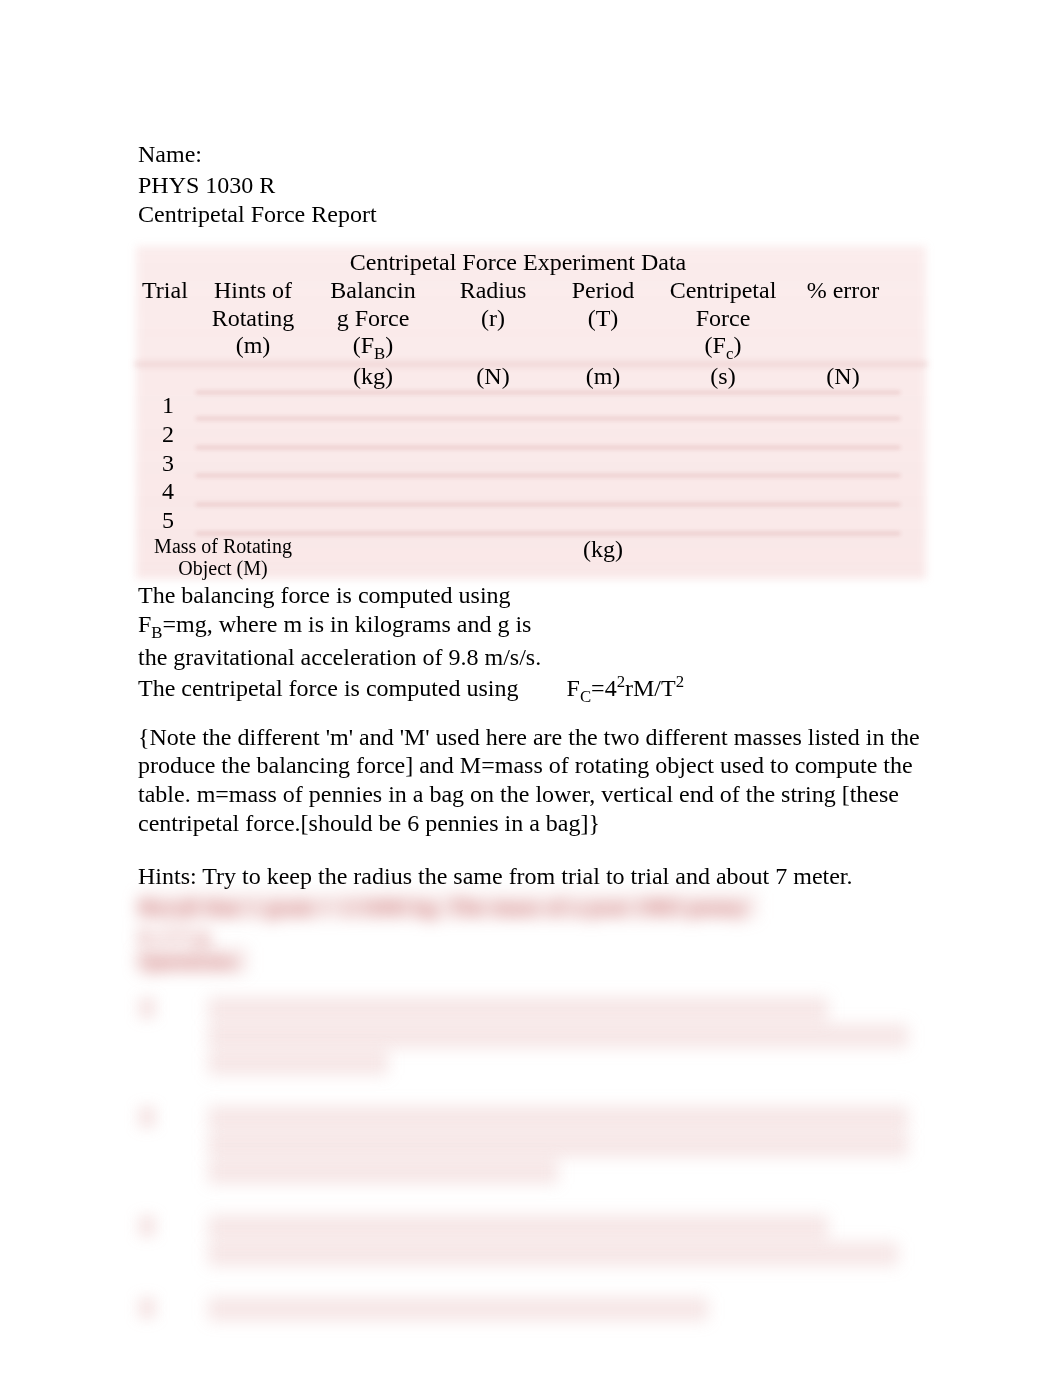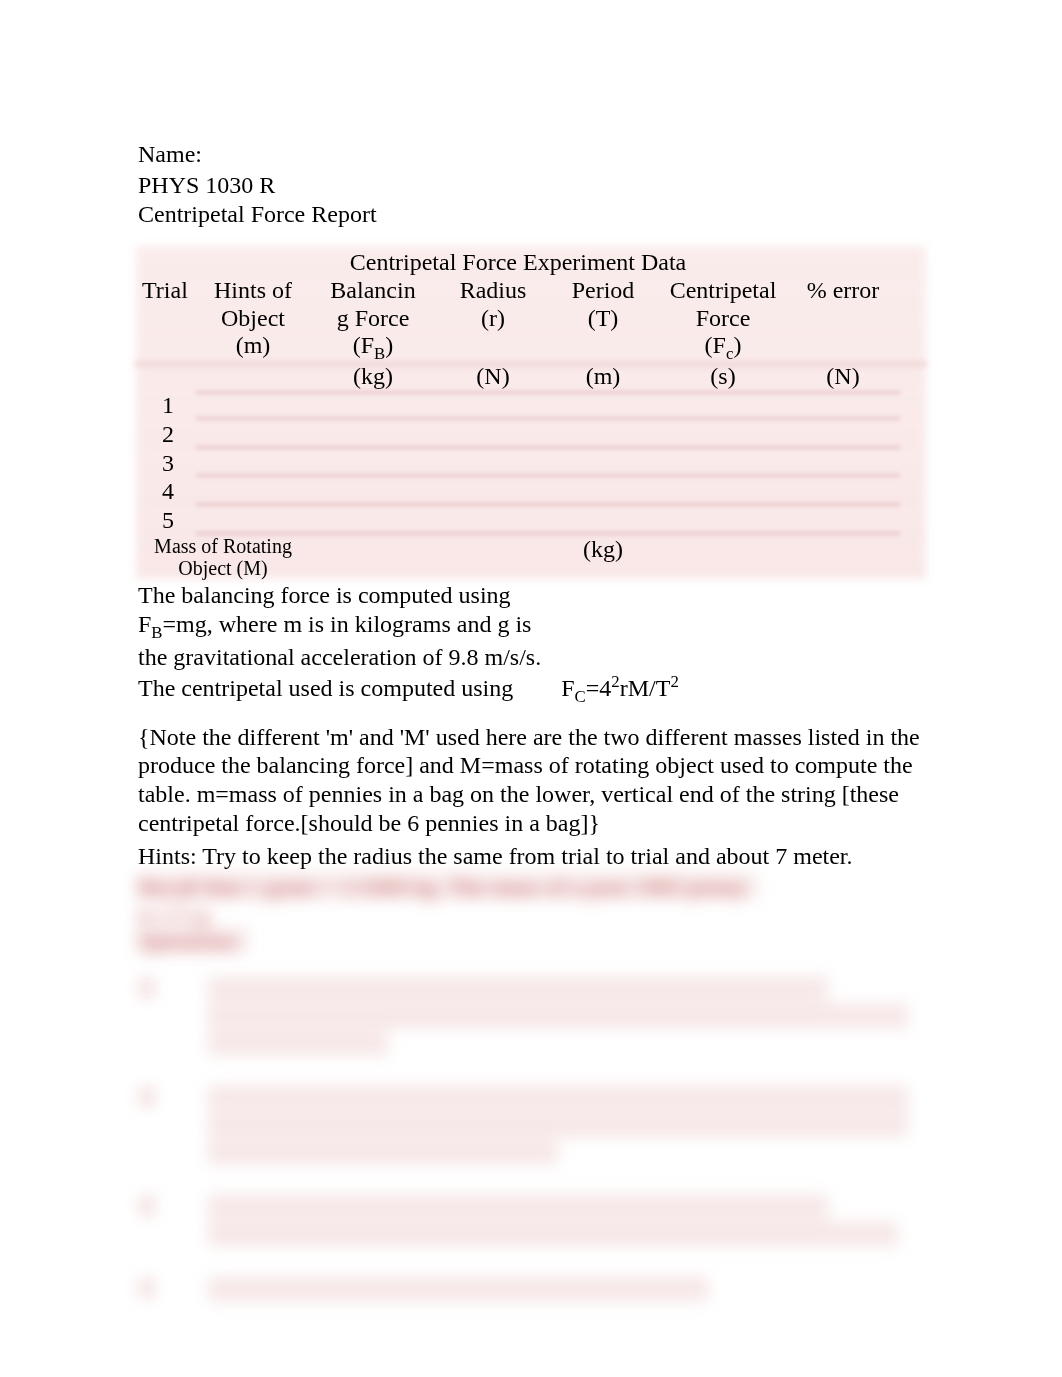--- a/index.html
+++ b/index.html
@@ -108,21 +108,21 @@
       font-size: 0.7em;
       vertical-align: super;
     }
     .body-text {
       margin-bottom: 16px;
     }
     .body-text p {
       line-height: 1.2;
     }
     .note-text {
-      margin-bottom: 4px;
+      margin-bottom: 24px;
     }
     .formula-right {
       display: inline-block;
     }
     .hints {
       margin-bottom: 2px;
     }
     .blurred-block {
       filter: blur(8px);
       color: #c05050;
@@ -202,21 +202,21 @@
       <td class="trial-cell" style="text-align:left;">Trial</td>
       <td class="col-mass">Hints of</td>
       <td class="col-bal">Balancin</td>
       <td class="col-rad">Radius</td>
       <td class="col-per">Period</td>
       <td class="col-cen">Centripetal</td>
       <td class="col-err">% error</td>
     </tr>
     <tr class="hdr">
       <td></td>
-      <td>Object</td>
+      <td>Rotating</td>
       <td>g Force</td>
       <td>(r)</td>
       <td>(T)</td>
       <td>Force</td>
       <td></td>
     </tr>
     <tr class="hdr">
       <td></td>
       <td>(m)</td>
       <td><span>(F</span><span class="sub">B</span><span>)</span></td>
@@ -275,21 +275,21 @@
   </tbody>
     </table>
 </div>
 
 <div class="body-text">
   <p>
     <span>The balancing force is computed using</span>&nbsp;&nbsp;&nbsp;&nbsp;&nbsp;&nbsp;&nbsp;&nbsp;<span class="formula-right"><span>F</span><span class="sub">B</span><span>=mg,   where m is in kilograms and g is</span></span>
   </p>
   <p>the gravitational acceleration of 9.8 m/s/s.</p>
   <p>
-    <span>The centripetal used is computed using</span>&nbsp;&nbsp;&nbsp;&nbsp;&nbsp;&nbsp;&nbsp;&nbsp;<span class="formula-right"><span>F</span><span class="sub">C</span><span>=4</span><span class="sup">2</span><span>rM/T</span><span class="sup">2</span></span>
+    <span>The centripetal force is computed using</span>&nbsp;&nbsp;&nbsp;&nbsp;&nbsp;&nbsp;&nbsp;&nbsp;<span class="formula-right"><span>F</span><span class="sub">C</span><span>=4</span><span class="sup">2</span><span>rM/T</span><span class="sup">2</span></span>
   </p>
 </div>
 
 <div class="note-text">
   <p>{Note the different 'm' and 'M' used here are the two different masses listed in the</p>
   <p>produce the balancing force] and M=mass of rotating object used to compute the</p>
   <p>table. m=mass of pennies in a bag on the lower, vertical end of the string [these</p>
   <p>centripetal force.[should be 6 pennies in a bag]}</p>
 </div>
 

